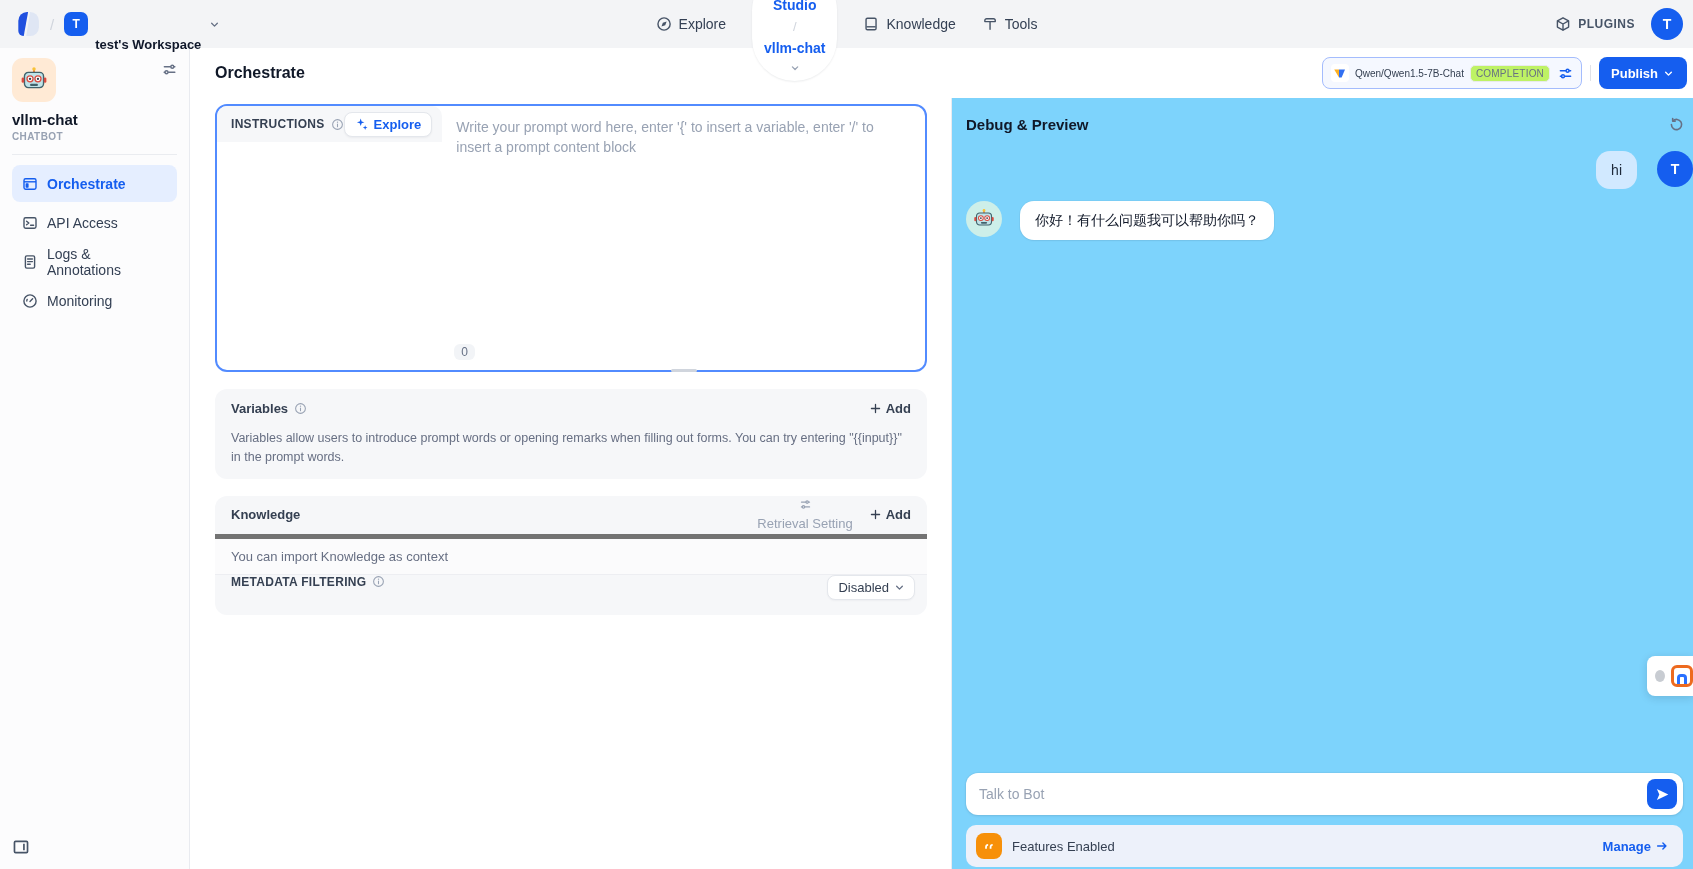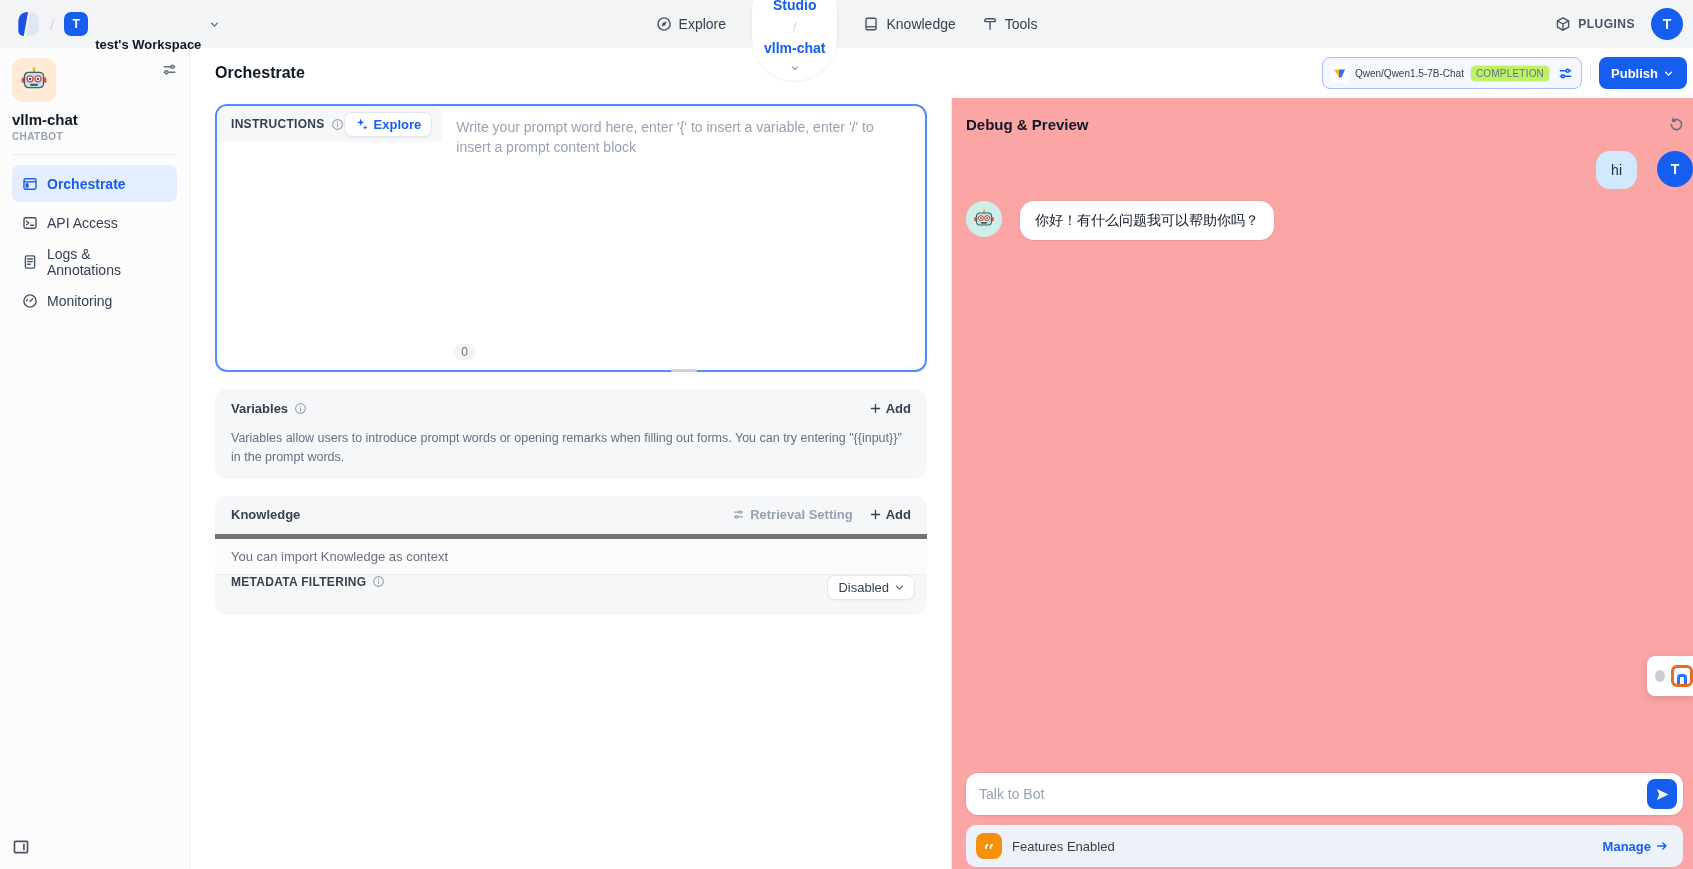--- a/index.html
+++ b/index.html
@@ -112,33 +112,33 @@
   }
   .resize-handle { position:absolute; left:50%; bottom:-2px; transform:translateX(-50%); width:26px; height:3px; background:#D0D5DD; border-radius:2px; cursor:ns-resize; }
 
   .card { border-radius:12px; overflow:hidden; margin-top:17px; background:#F6F7F9; }
   .card-head { display:flex; align-items:center; height:38px; padding:0 16px; }
   .card-title { font-size:13px; font-weight:700; color:#354052; }
   .card-actions { margin-left:auto; display:flex; align-items:center; gap:16px; }
   .add-btn { display:flex; align-items:center; gap:4px; background:none; border:none; font-family:inherit;
     font-size:13px; font-weight:600; color:#354052; cursor:pointer; }
   .retrieval-btn { display:flex; align-items:center; gap:5px; background:none; border:none; font-family:inherit;
-    font-size:13px; font-weight:700; color:#98A2B3; cursor:default; }
+    font-size:13px; font-weight:400; color:#98A2B3; cursor:default;flex-direction:column; }
   .card-desc { padding:2px 16px 12px; font-size:12.5px; line-height:1.5; color:#676F83; }
   .card-row { background:#FBFBFC; border-top:5px solid #737373; border-bottom:1px solid #EDEEF2; padding:10px 16px; font-size:13px; color:#676F83; }
   .meta-row { display:flex; align-items:flex-start; height:40px; padding:0 12px 0 16px; }
   .meta-label { font-size:12px; font-weight:700; letter-spacing:.3px; color:#354052; }
   .disabled-btn {
     margin-left:auto; display:flex; align-items:center; gap:4px; background:#fff; border:1px solid #E4E7EC;
     border-radius:8px; padding:4px 8px 4px 10px; font-family:inherit; font-size:13px; font-weight:500; color:#354052;
     box-shadow:0 1px 2px rgba(16,24,40,.04); cursor:pointer;
   }
 
   
-  .debug-col { flex:1; border-left:1px solid #E9EBF0; background:#fca5a5; position:relative; min-width:0; display:flex; flex-direction:column; }
+  .debug-col { flex:1; border-left:1px solid #E9EBF0; background:#7dd3fc; position:relative; min-width:0; display:flex; flex-direction:column; }
   .debug-head { display:flex; align-items:center; padding:16px 6px 6px 14px; }
   .debug-title { font-size:15px; font-weight:600; color:#101828; }
   .restart-btn { margin-left:auto; background:none; border:none; color:#667085; cursor:pointer; padding:2px; }
   .chat-area { flex:1; padding:10px 0 10px 14px; overflow:hidden; }
   .msg-row { display:flex; margin-bottom:12px; }
   .msg-row.user { justify-content:flex-end; gap:20px; padding-right:0; }
   .bubble { border-radius:14px; padding:9px 15px; font-size:14px; line-height:1.45; }
   .bubble.user { background:#D1E9FF; color:#1D2939; }
   .chat-user-avatar { width:36px; height:36px; border-radius:50%; background:#155EEF; color:#fff; font-size:14px; font-weight:600;
     display:flex; align-items:center; justify-content:center; flex:0 0 auto; }

